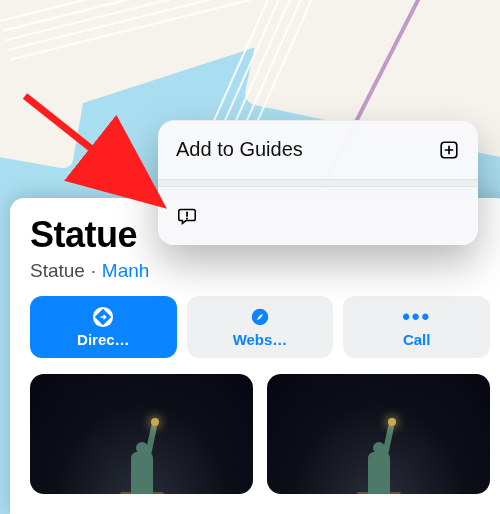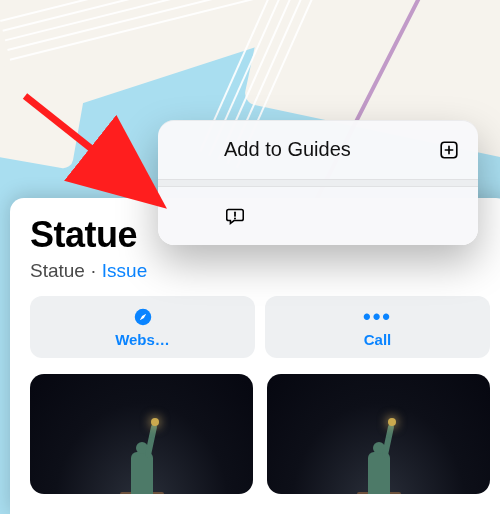--- a/index.html
+++ b/index.html
@@ -62,21 +62,21 @@
 
   
   .menu {
     position:absolute; left:158px; top:120px; width:320px;
     background:rgba(248,248,250,.98); border-radius:16px;
     box-shadow:0 18px 40px rgba(0,0,0,.28), 0 1px 0 rgba(0,0,0,.05) inset;
     overflow:hidden;
   }
   .menu .item {
     display:flex; align-items:center; justify-content:space-between;
-    padding:18px 18px; font-size:20px; color:#111; gap:12px;margin-left:48px;
+    padding:18px 18px; font-size:20px; color:#111; gap:12px;
   }
   .menu .item + .item { border-top:1px solid rgba(0,0,0,.08); }
   .menu .break { height:8px; background:#eceef0; box-shadow:inset 0 1px 0 rgba(0,0,0,.05), inset 0 -1px 0 rgba(0,0,0,.05); }
   .menu svg { width:22px; height:22px; flex:0 0 auto; color:#111; }
 
   
   .arrow { position:absolute; left:0; top:0; pointer-events:none; }
 </style>
 </head>
 <body>
@@ -88,24 +88,32 @@
     <div class="land a"></div>
     <div class="land b"></div>
     <div class="land c"></div>
     <div class="roads"></div>
     <div class="transit"></div>
   </div>
 
   <div class="card">
     <div class="title">Statue</div>
     <div class="subtitle">
-      <span>Statue</span><span> · </span><span class="loc">Issue</span>
+      <span>Statue</span><span> · </span><span class="loc">Manh</span>
     </div>
 
     <div class="actions">
+      <div class="action primary">
+        <svg viewBox="0 0 24 24">
+            <circle cx="12" cy="12" r="11" fill="#fff"></circle>
+            <path d="M12 3l9 9-9 9-9-9 9-9z" fill="#0a84ff"></path>
+            <path d="M10 12h5m0 0-2-2m2 2-2 2" stroke="#fff" stroke-width="1.6" fill="none" stroke-linecap="round" stroke-linejoin="round"></path>
+          </svg>
+        <span class="lbl">Direc…</span>
+      </div>
       <div class="action">
         <svg viewBox="0 0 24 24">
             <circle cx="12" cy="12" r="9" fill="#0a84ff"></circle>
             <path d="M15.5 8.5 13 13l-4.5 2.5L11 11z" fill="#fff"></path>
           </svg>
         <span class="lbl">Webs…</span>
       </div>
       <div class="action">
         <span class="dots">•••</span>
         <span class="lbl">Call</span>

